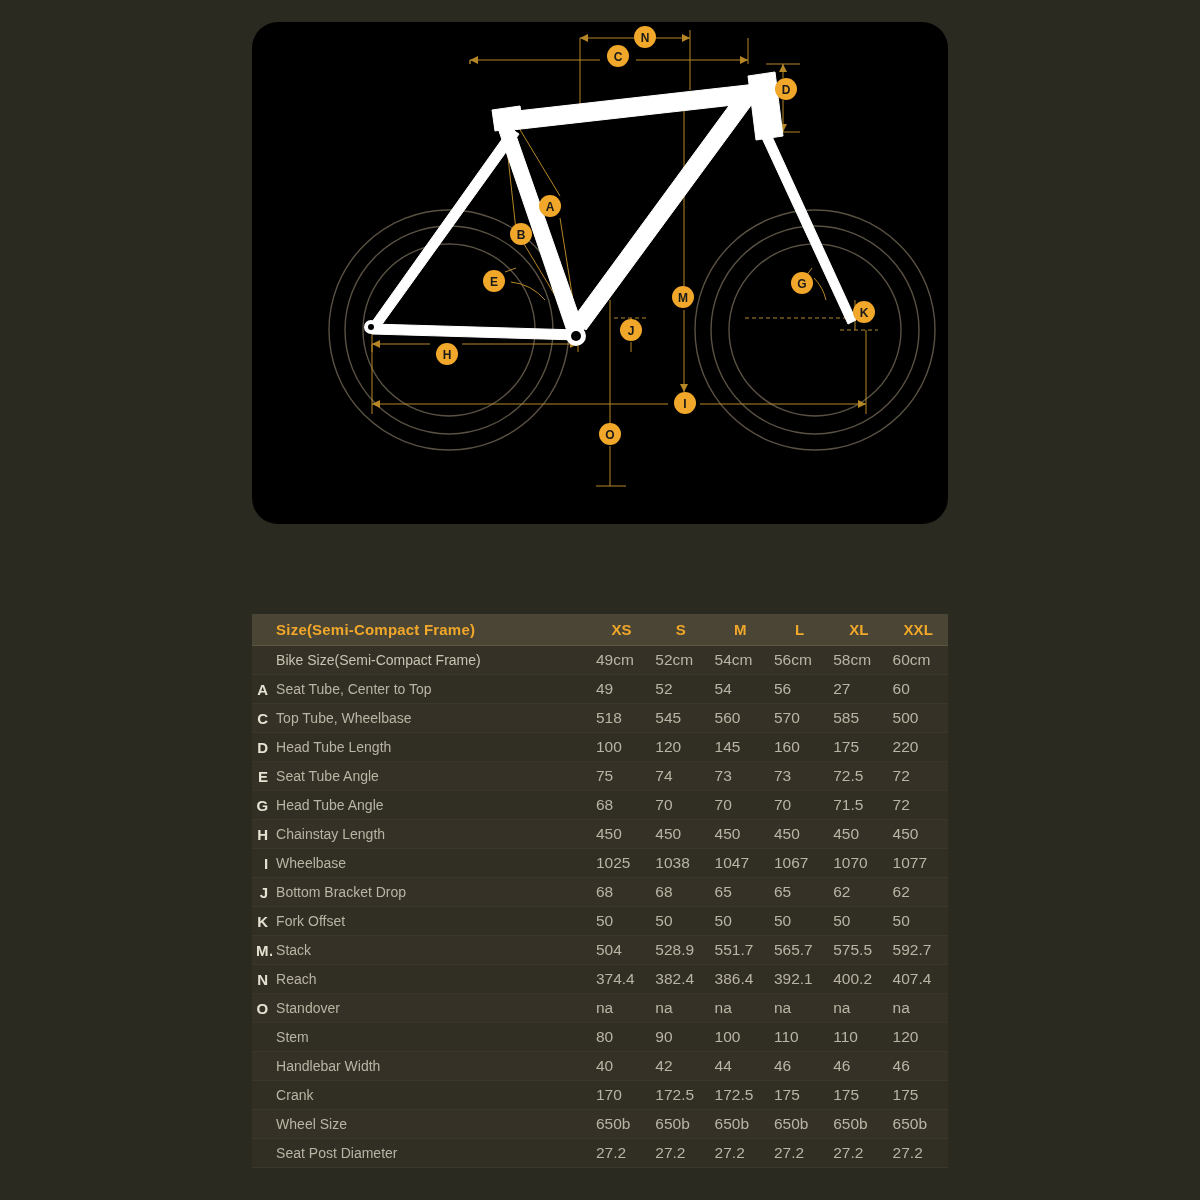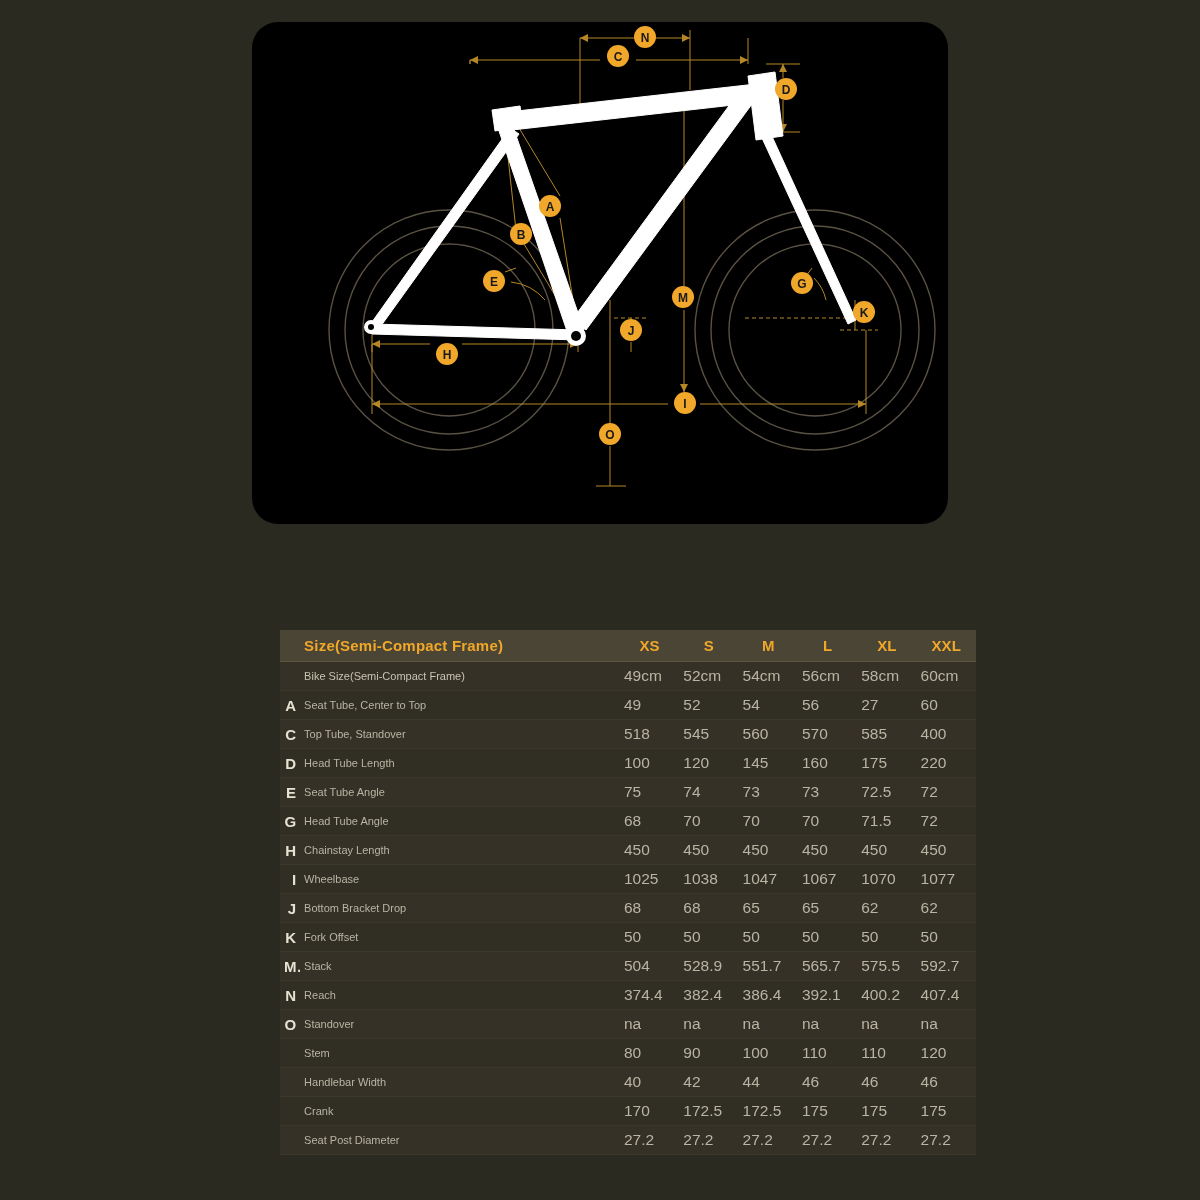--- a/index.html
+++ b/index.html
@@ -34,23 +34,22 @@
   .diagram-svg {
     display: block;
     width: 696px;
     height: 502px;
   }
 
   
   .table-wrap {
     position: absolute;
     left: 252px;
-    top: 630px;
+    top: 614px;
     width: 696px;
-    margin-left: 28px;
   }
 
   table.geo {
     border-collapse: collapse;
     width: 696px;
     font-size: 15.5px;
     color: #c8c4b2;
     table-layout: fixed;
   }
 
@@ -95,21 +94,21 @@
     color: #e6e2d2;
     font-weight: bold;
     font-size: 15px;
     text-align: right;
     padding-right: 2px;
   }
 
   td.label {
     color: #b9b5a4;
     padding-left: 8px;
-    font-size: 11px;
+    font-size: 14px;
   }
 
   td.val {
     color: #b9b5a4;
     padding-left: 4px;
     font-size: 15.5px;
   }
 
   tr.first-row td.label { color: #c8c4b2; }
 </style>
@@ -321,27 +320,27 @@
           <td class="label">Seat Tube, Center to Top</td>
           <td class="val">49</td>
           <td class="val">52</td>
           <td class="val">54</td>
           <td class="val">56</td>
           <td class="val">27</td>
           <td class="val">60</td>
         </tr>
         <tr>
           <td class="letter">C</td>
-          <td class="label">Top Tube, Standover</td>
+          <td class="label">Top Tube, Wheelbase</td>
           <td class="val">518</td>
           <td class="val">545</td>
           <td class="val">560</td>
           <td class="val">570</td>
           <td class="val">585</td>
-          <td class="val">400</td>
+          <td class="val">500</td>
         </tr>
         <tr>
           <td class="letter">D</td>
           <td class="label">Head Tube Length</td>
           <td class="val">100</td>
           <td class="val">120</td>
           <td class="val">145</td>
           <td class="val">160</td>
           <td class="val">175</td>
           <td class="val">220</td>
@@ -461,20 +460,30 @@
           <td class="label">Crank</td>
           <td class="val">170</td>
           <td class="val">172.5</td>
           <td class="val">172.5</td>
           <td class="val">175</td>
           <td class="val">175</td>
           <td class="val">175</td>
         </tr>
         <tr>
           <td class="letter"></td>
+          <td class="label">Wheel Size</td>
+          <td class="val">650b</td>
+          <td class="val">650b</td>
+          <td class="val">650b</td>
+          <td class="val">650b</td>
+          <td class="val">650b</td>
+          <td class="val">650b</td>
+        </tr>
+        <tr>
+          <td class="letter"></td>
           <td class="label">Seat Post Diameter</td>
           <td class="val">27.2</td>
           <td class="val">27.2</td>
           <td class="val">27.2</td>
           <td class="val">27.2</td>
           <td class="val">27.2</td>
           <td class="val">27.2</td>
         </tr>
       </tbody>
     </table>

